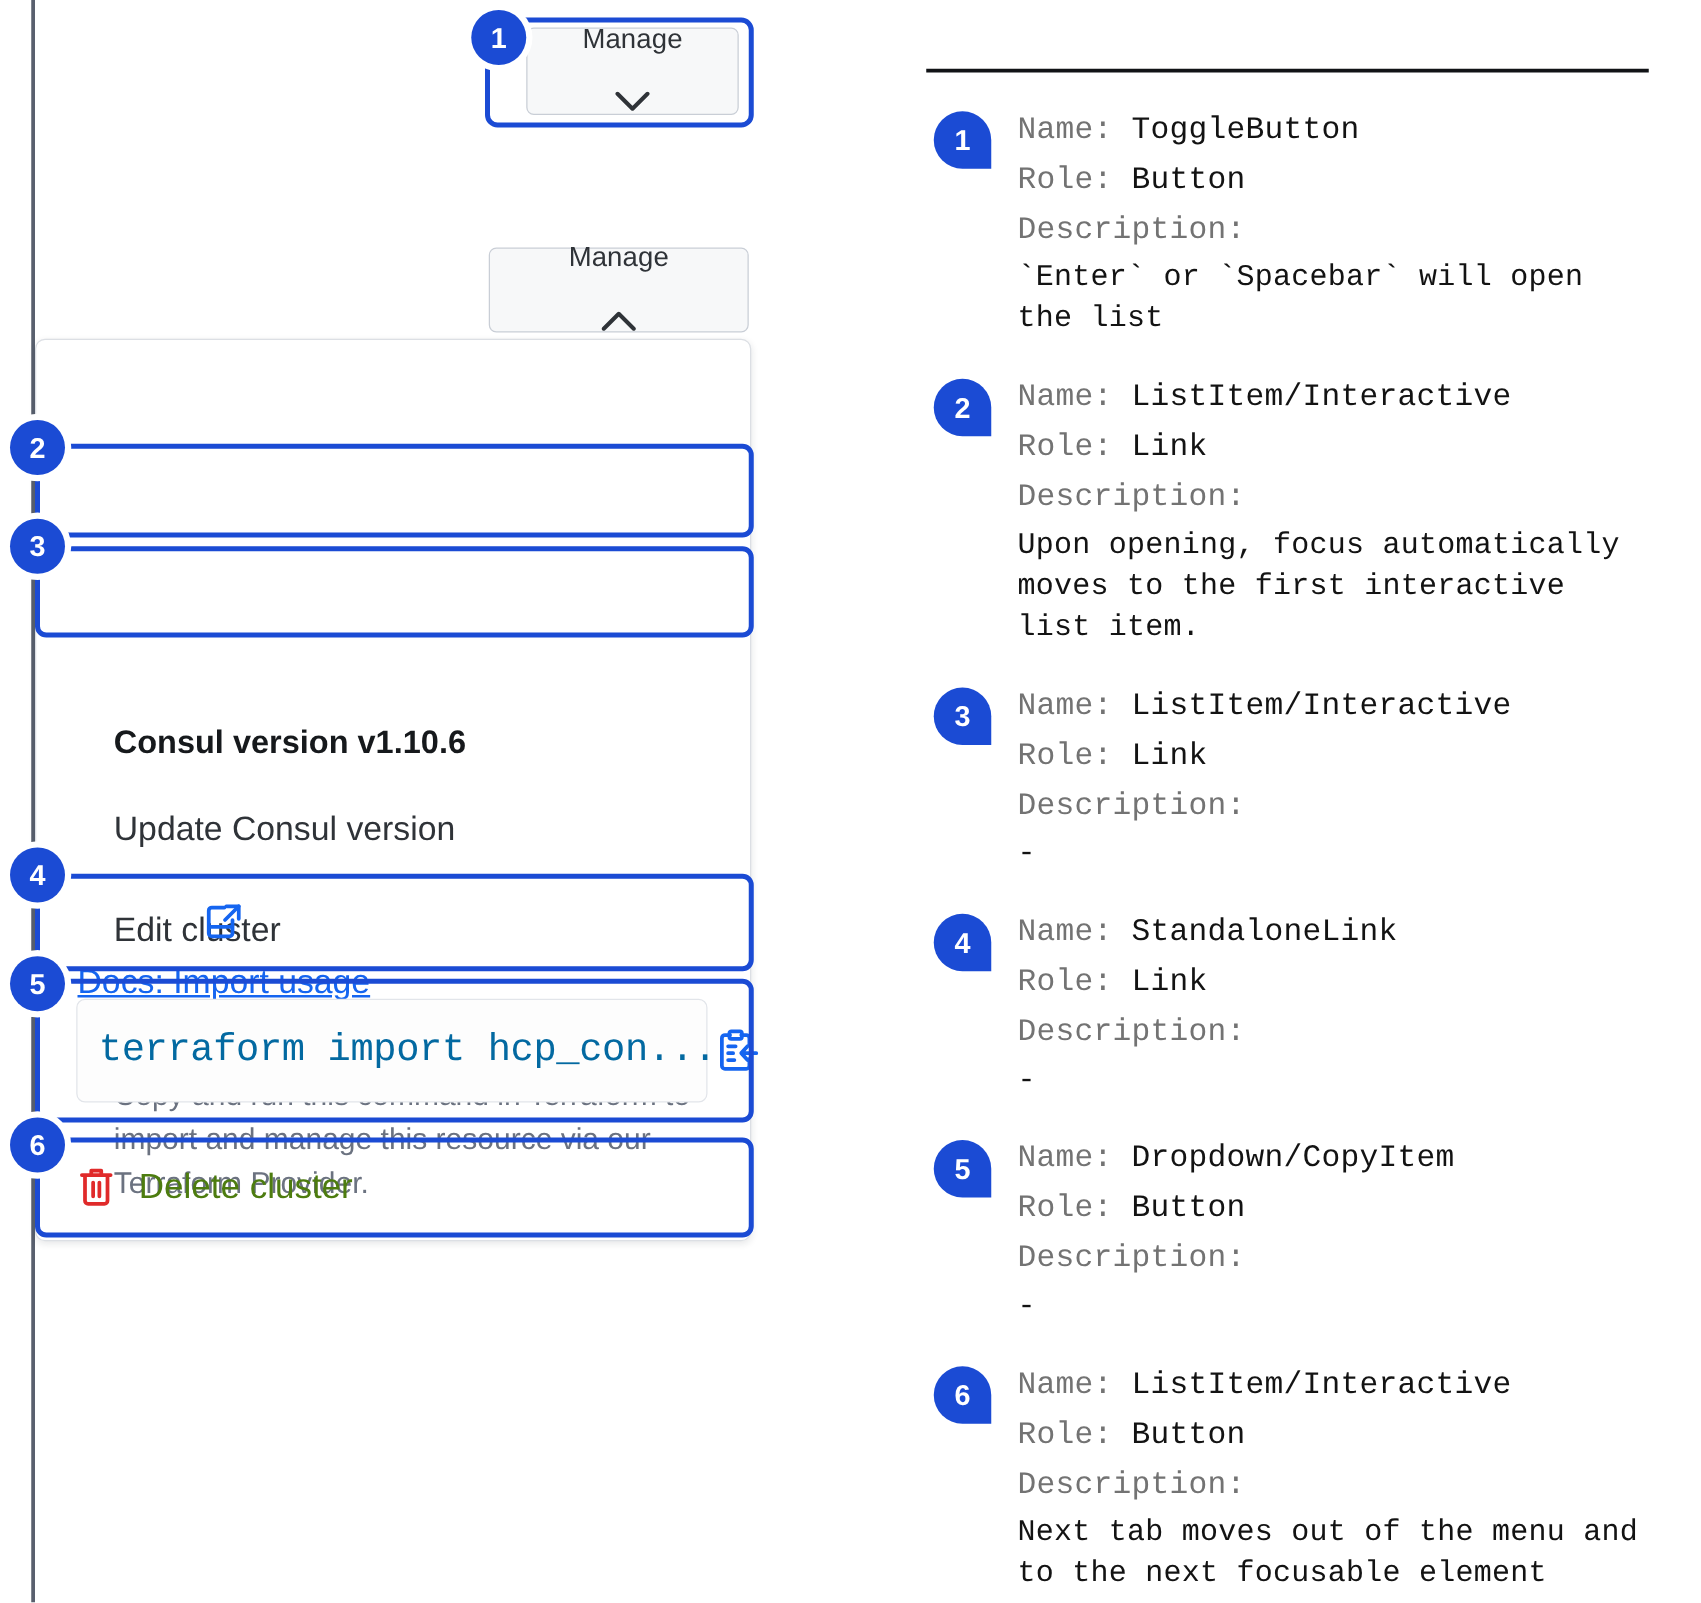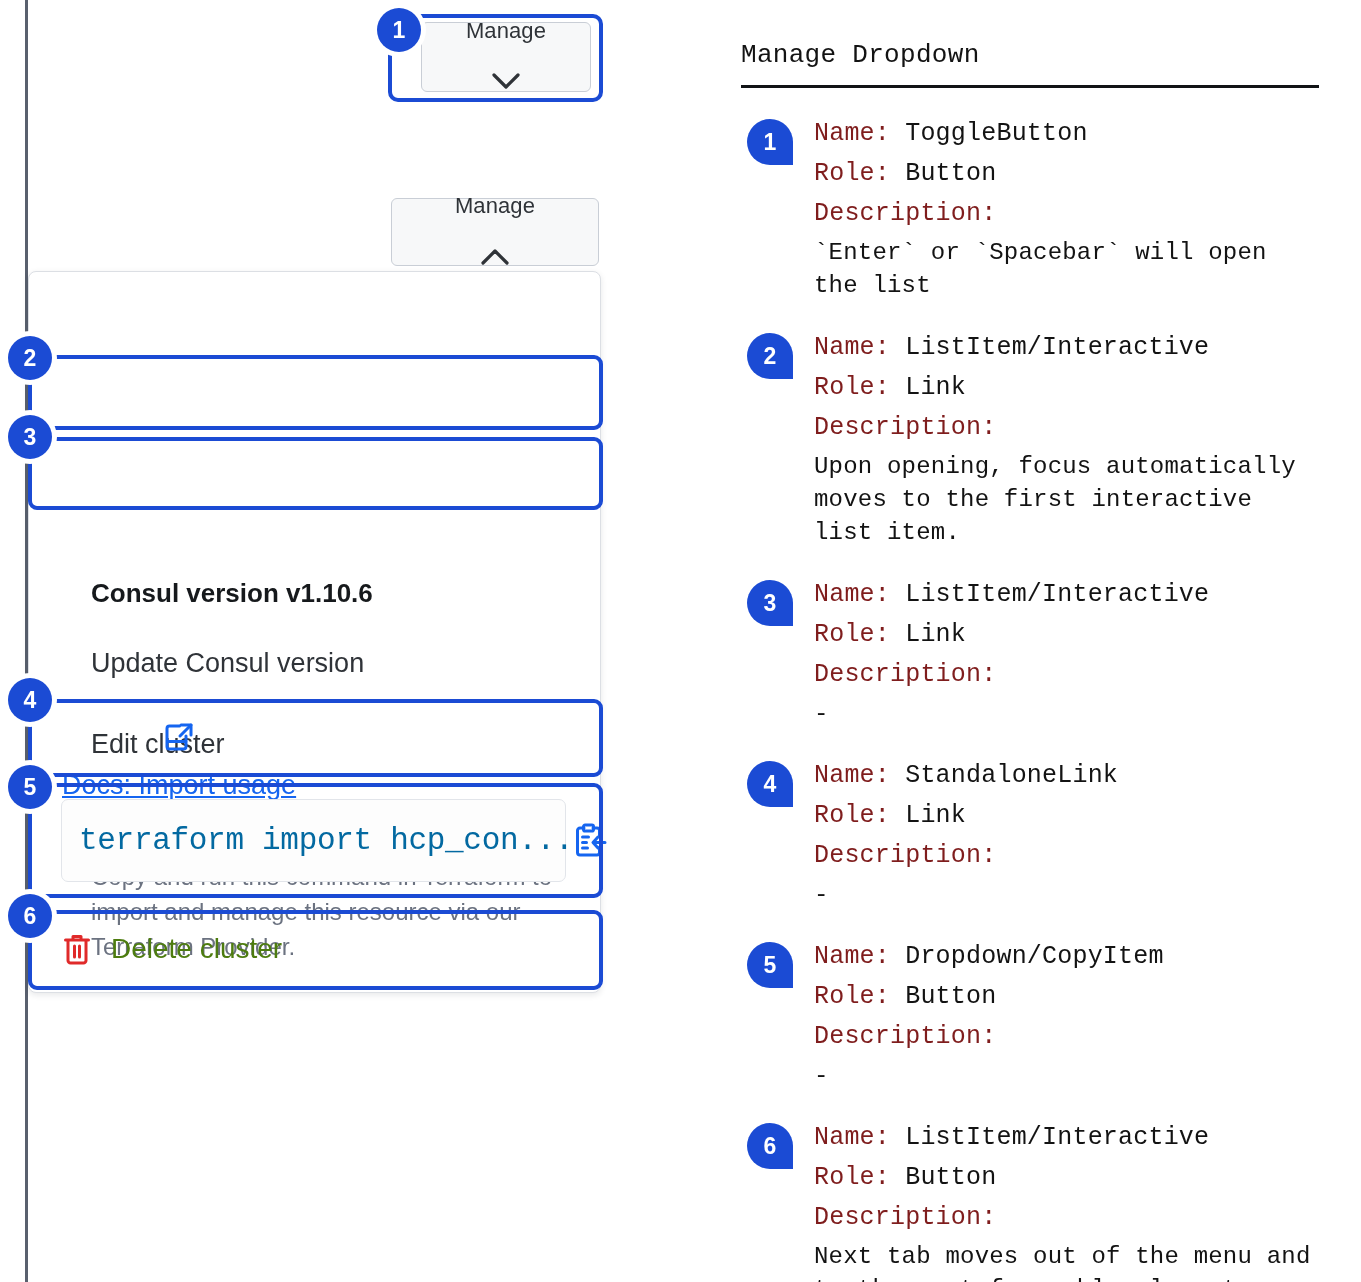--- a/index.html
+++ b/index.html
@@ -102,21 +102,21 @@
     position:absolute;left:6px;top:5px;width:46px;height:46px;
     background:#1b4bd4;color:#fff;
     border-radius:50% 50% 0 50%;
     font-family:"Liberation Sans",sans-serif;font-size:23px;font-weight:700;
     display:flex;align-items:center;justify-content:center;
   }
   .ln{
     font-family:"Liberation Mono", monospace;font-size:25px;line-height:40px;
     color:#131313;white-space:pre-wrap;letter-spacing:.2px;
   }
-  .lbl{color:#7f1d1d;}
+  .lbl{color:#737373;}
   .val{color:#131313;}
   .desc{
     font-family:"Liberation Mono", monospace;font-size:24px;line-height:33px;
     color:#131313;white-space:pre-wrap;letter-spacing:.2px;margin-top:2px;
   }
 </style>
 </head>
 <body>
 
 <div id="rail"></div>
@@ -192,21 +192,20 @@
 <div class="hl" style="left:28px;top:783px;width:575px;height:115px;"></div>
 <div class="hl" style="left:28px;top:910px;width:575px;height:80px;"></div>
 
 <div class="badge-c" style="left:8px;top:336px;">2</div>
 <div class="badge-c" style="left:8px;top:415px;">3</div>
 <div class="badge-c" style="left:8px;top:678px;">4</div>
 <div class="badge-c" style="left:8px;top:765px;">5</div>
 <div class="badge-c" style="left:8px;top:894px;">6</div>
 
 <div id="legend">
-  <div id="legend-title">Manage Dropdown</div>
   <div id="legend-rule"></div>
   <div id="legend-entries">
       <div class="entry">
         <div class="badge-t">1</div>
         <div class="ln"><span class="lbl">Name: </span><span class="val">ToggleButton</span></div>
         <div class="ln"><span class="lbl">Role: </span><span class="val">Button</span></div>
         <div class="ln lbl">Description:</div>
         <div class="desc">`Enter` or `Spacebar` will open
 the list</div>
       </div>

